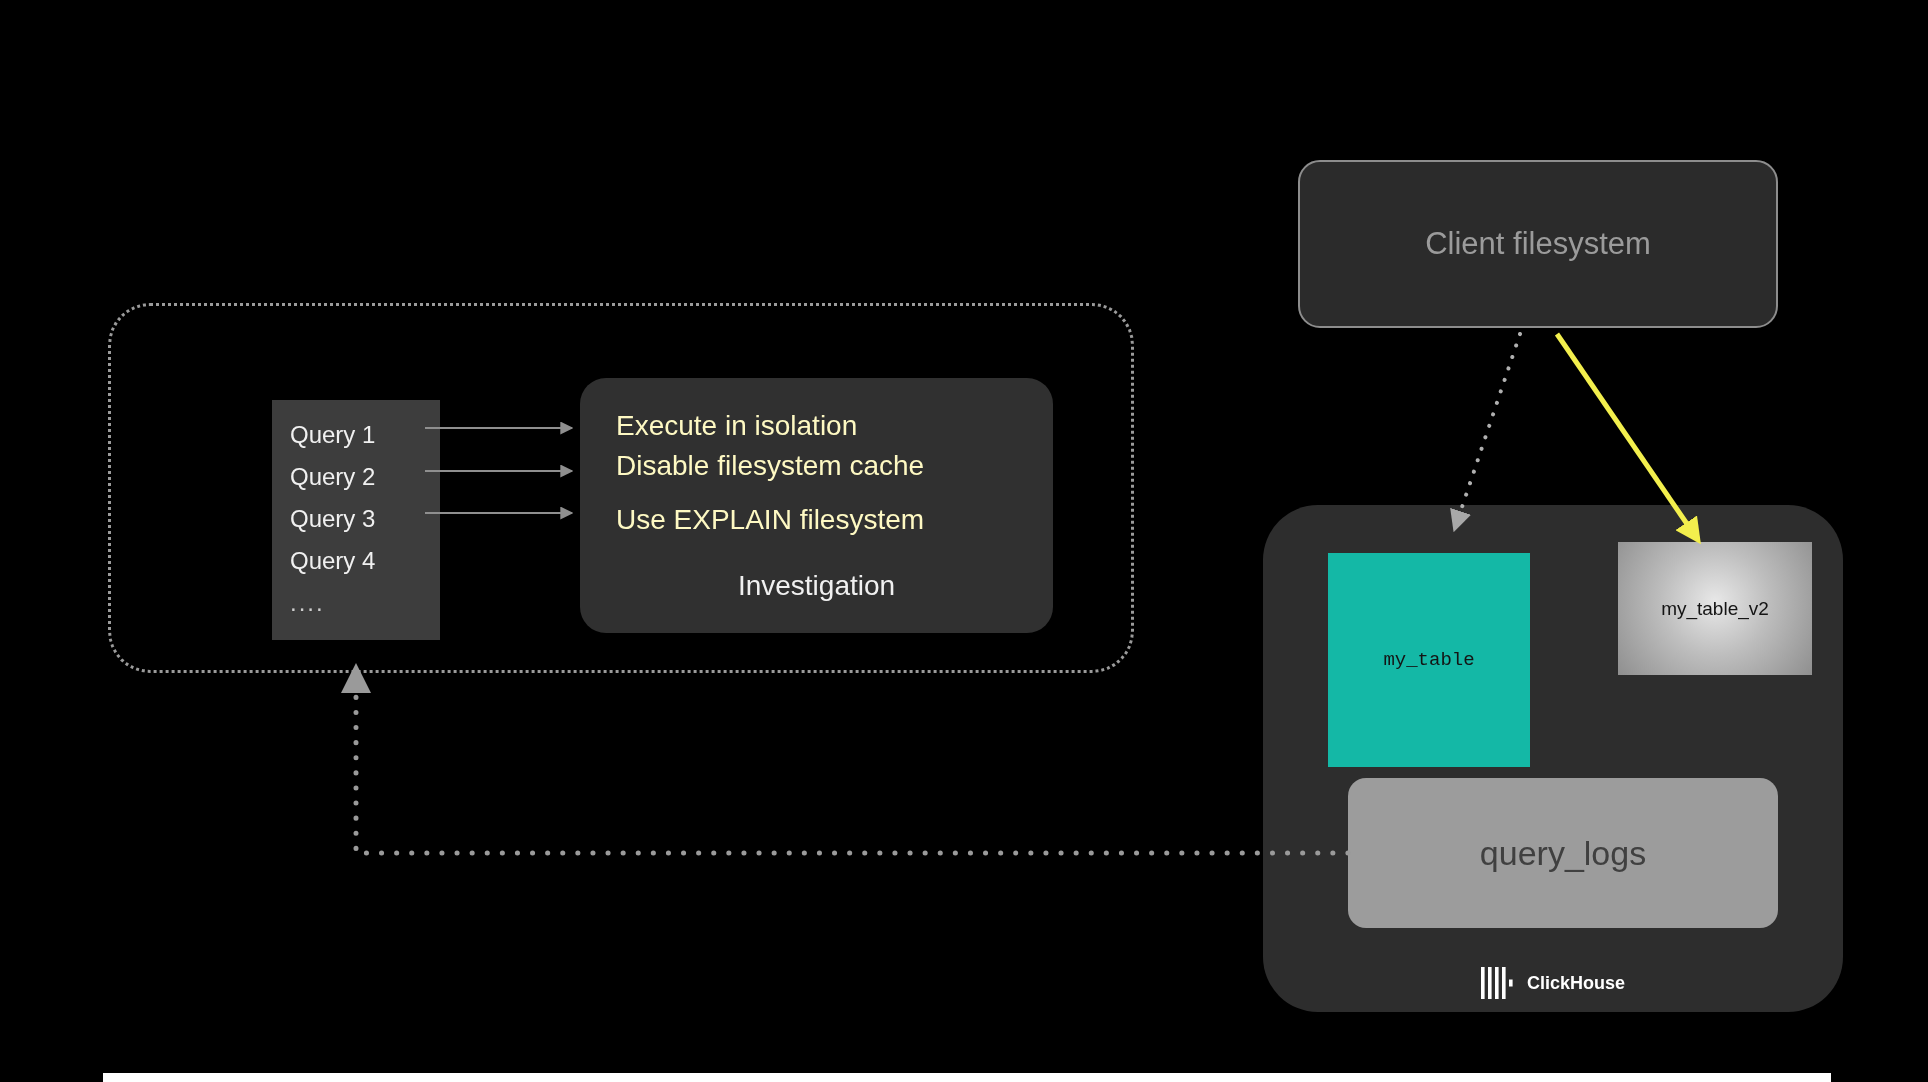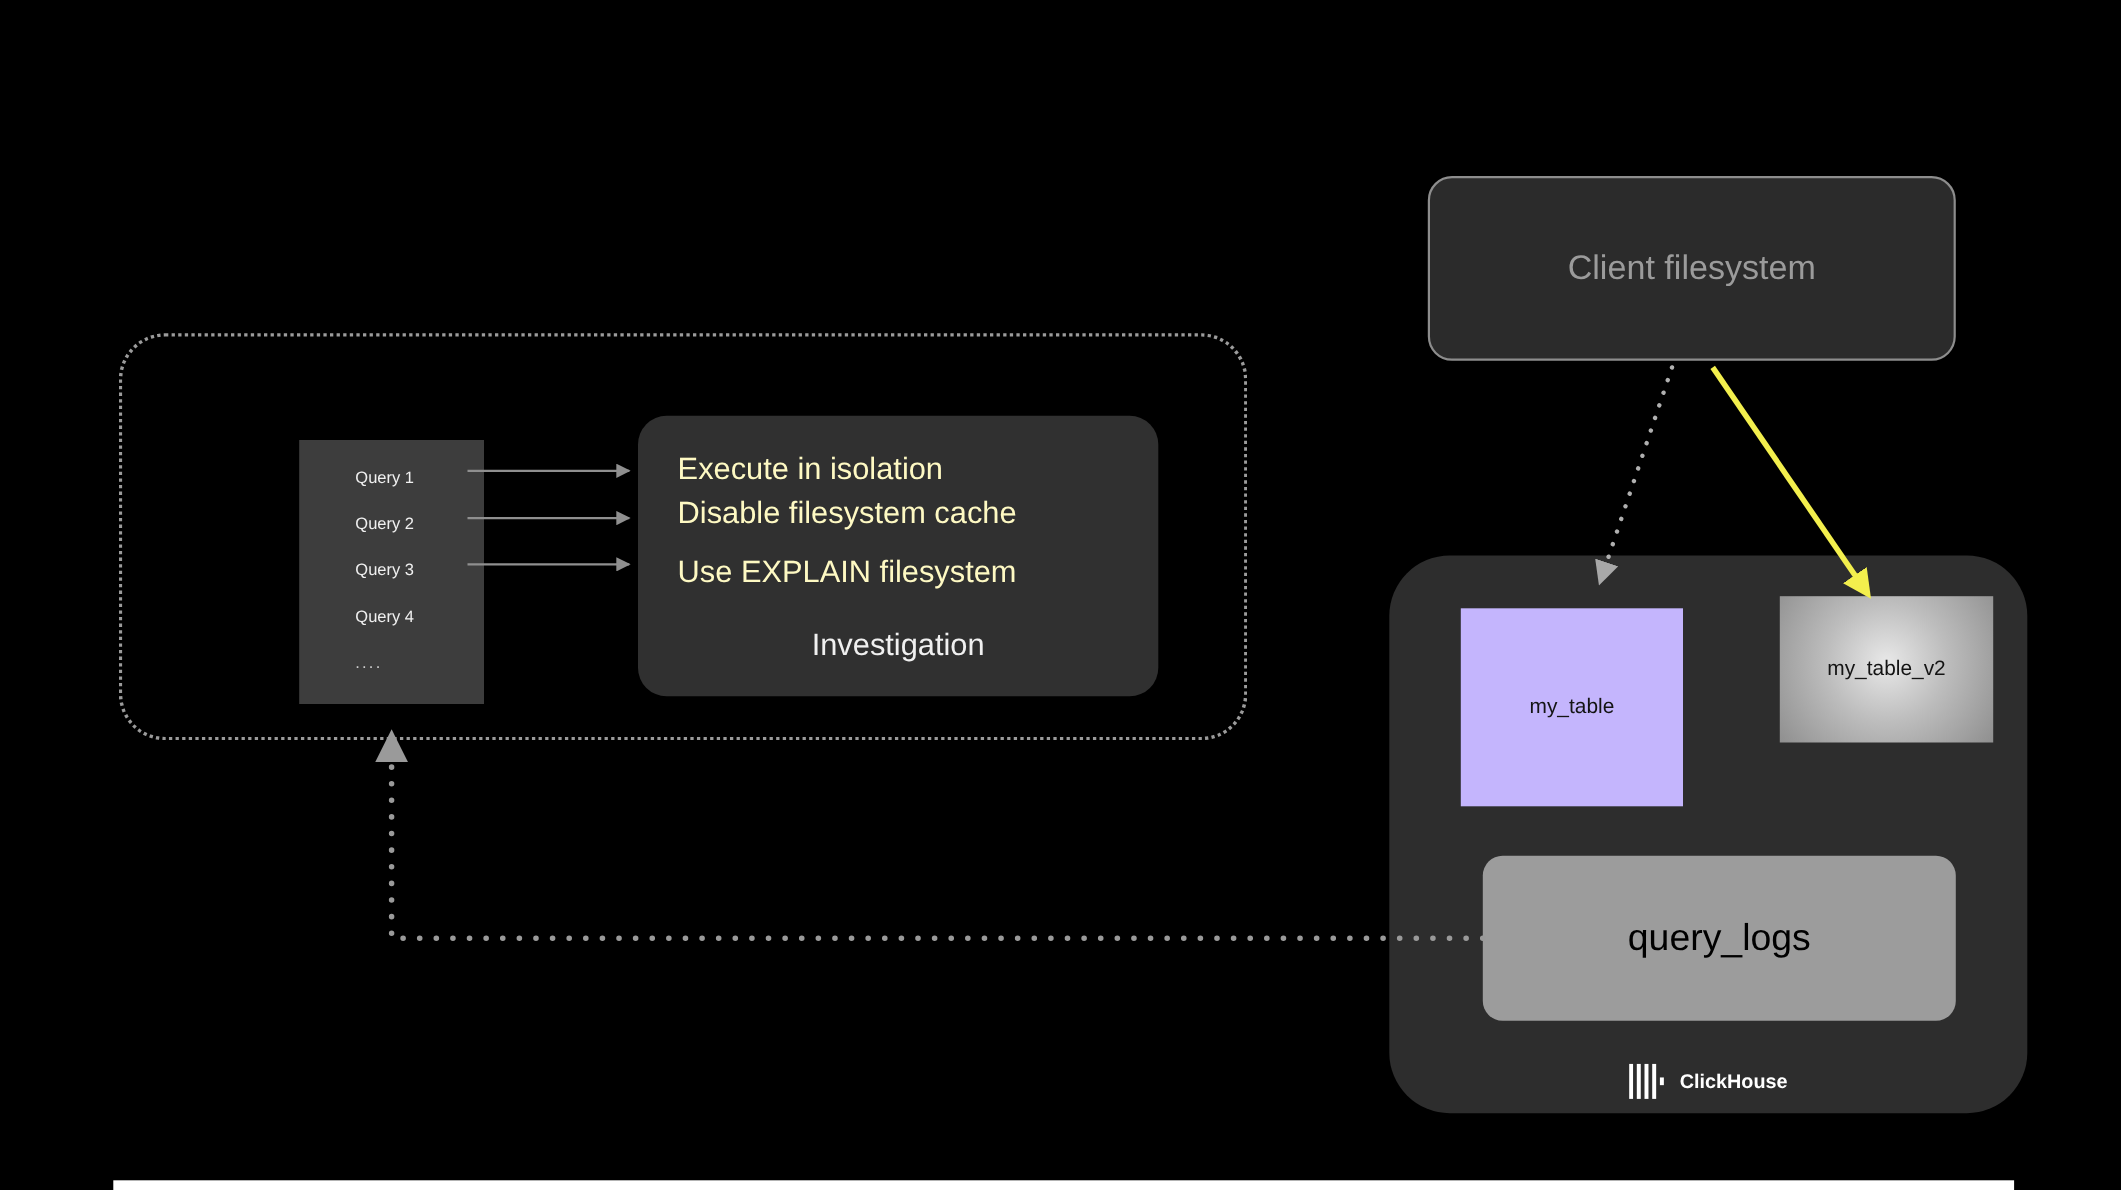--- a/index.html
+++ b/index.html
@@ -48,24 +48,23 @@
   .query-box {
     position: absolute;
     left: 272px; top: 400px;
     width: 168px; height: 240px;
     background: #3d3d3d;
     padding: 14px 0 0 18px;
     box-sizing: border-box;
   }
   .query-line {
     color: #f0f0f0;
-    font-size: 15px;
+    font-size: 24px;
     line-height: 42px;
     white-space: nowrap;
-    margin-left: 33px;
   }
   .query-line.dots { color: #cfcfcf; letter-spacing: 2px; }
 
   
   .inv-box {
     position: absolute;
     left: 580px; top: 378px;
     width: 473px; height: 255px;
     background: #303030;
     border-radius: 26px;
@@ -95,34 +94,35 @@
     background: #2d2d2d;
     border-radius: 55px;
   }
   .table-sq {
     position: absolute;
     display: flex; align-items: center; justify-content: center;
     color: #141414;
     font-size: 19px;
   }
   .table-sq.left {
-    left: 65px; top: 48px; width: 202px; height: 180px;
-    background: #c4b5fd;
+    left: 65px; top: 48px; width: 202px; height: 214px;
+    background: #14b8a6;
+    font-family: Liberation Mono, monospace;
   }
   .table-sq.right {
     left: 355px; top: 37px; width: 194px; height: 133px;
     background: radial-gradient(circle at 50% 45%, #e8e8e8 0%, #bdbdbd 45%, #8f8f8f 100%);
   }
   .qlogs {
     position: absolute;
     left: 85px; top: 273px; width: 430px; height: 150px;
     background: #9c9c9c;
     border-radius: 18px;
     display: flex; align-items: center; justify-content: center;
-    color: #000000;
+    color: #404040;
     font-size: 34px;
   }
   .brand {
     position: absolute;
     left: 0; right: 0; top: 462px;
     display: flex; align-items: center; justify-content: center;
     gap: 10px;
   }
   .brand .label {
     color: #ffffff;

